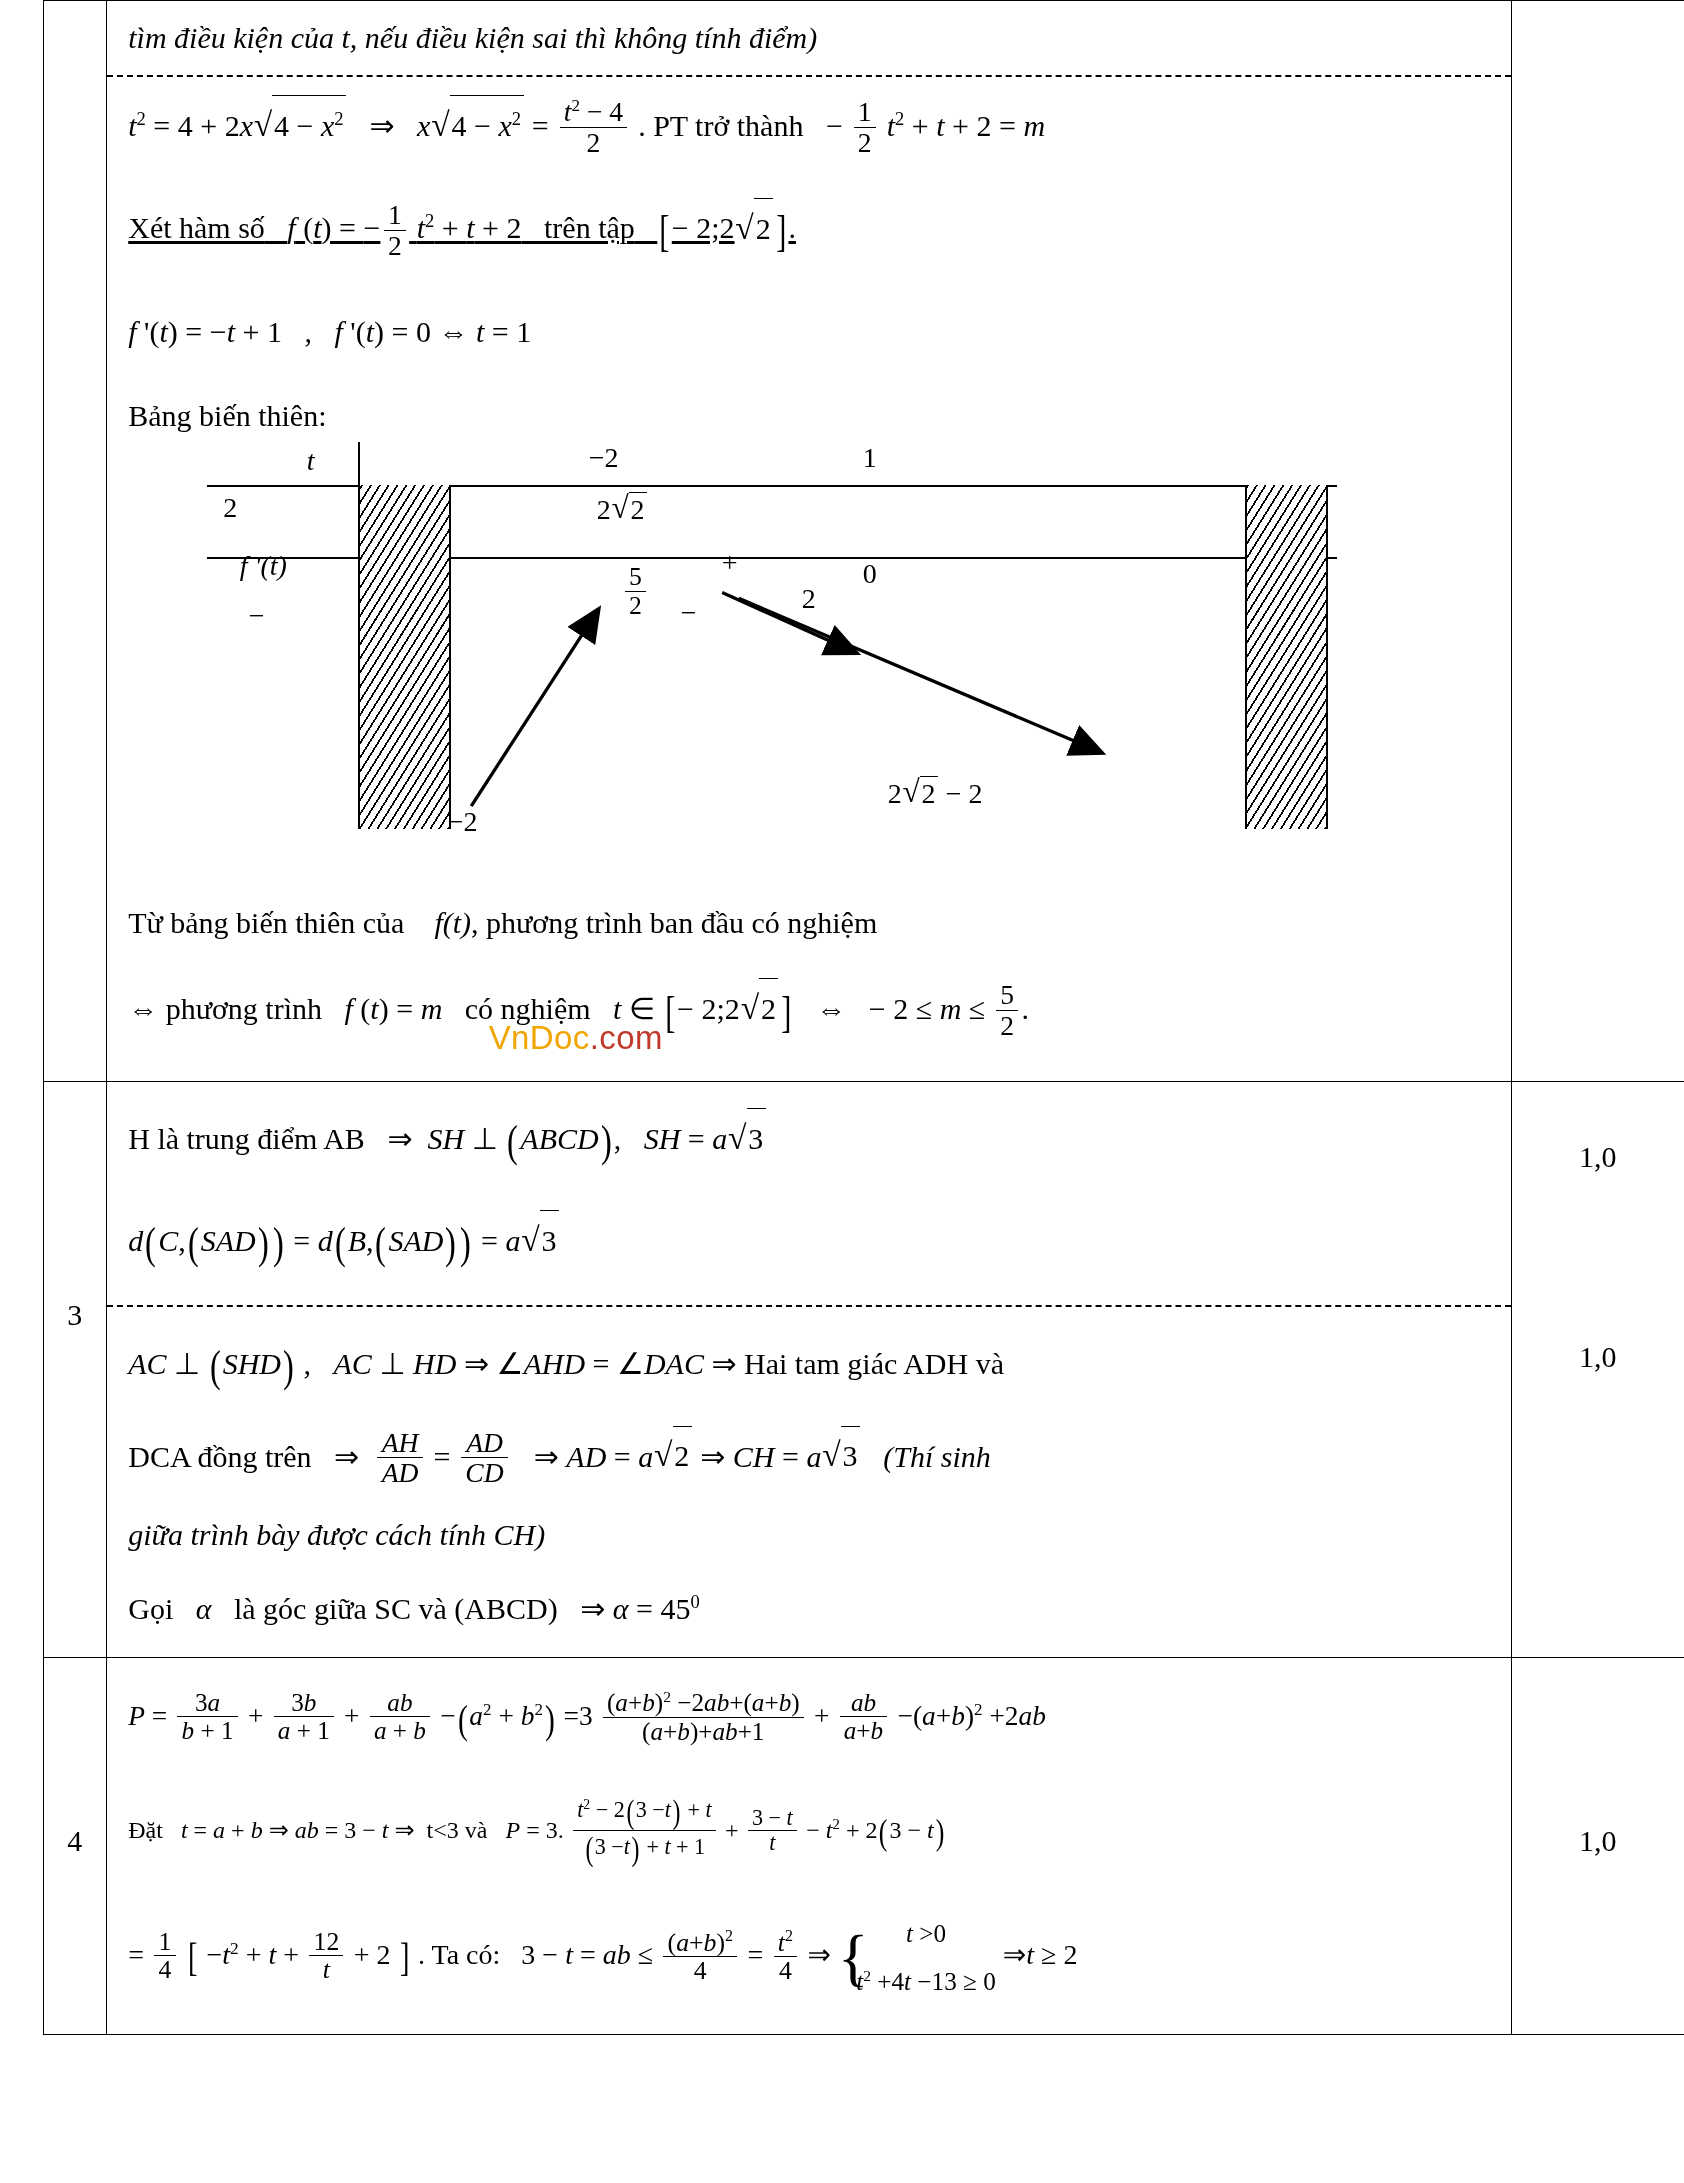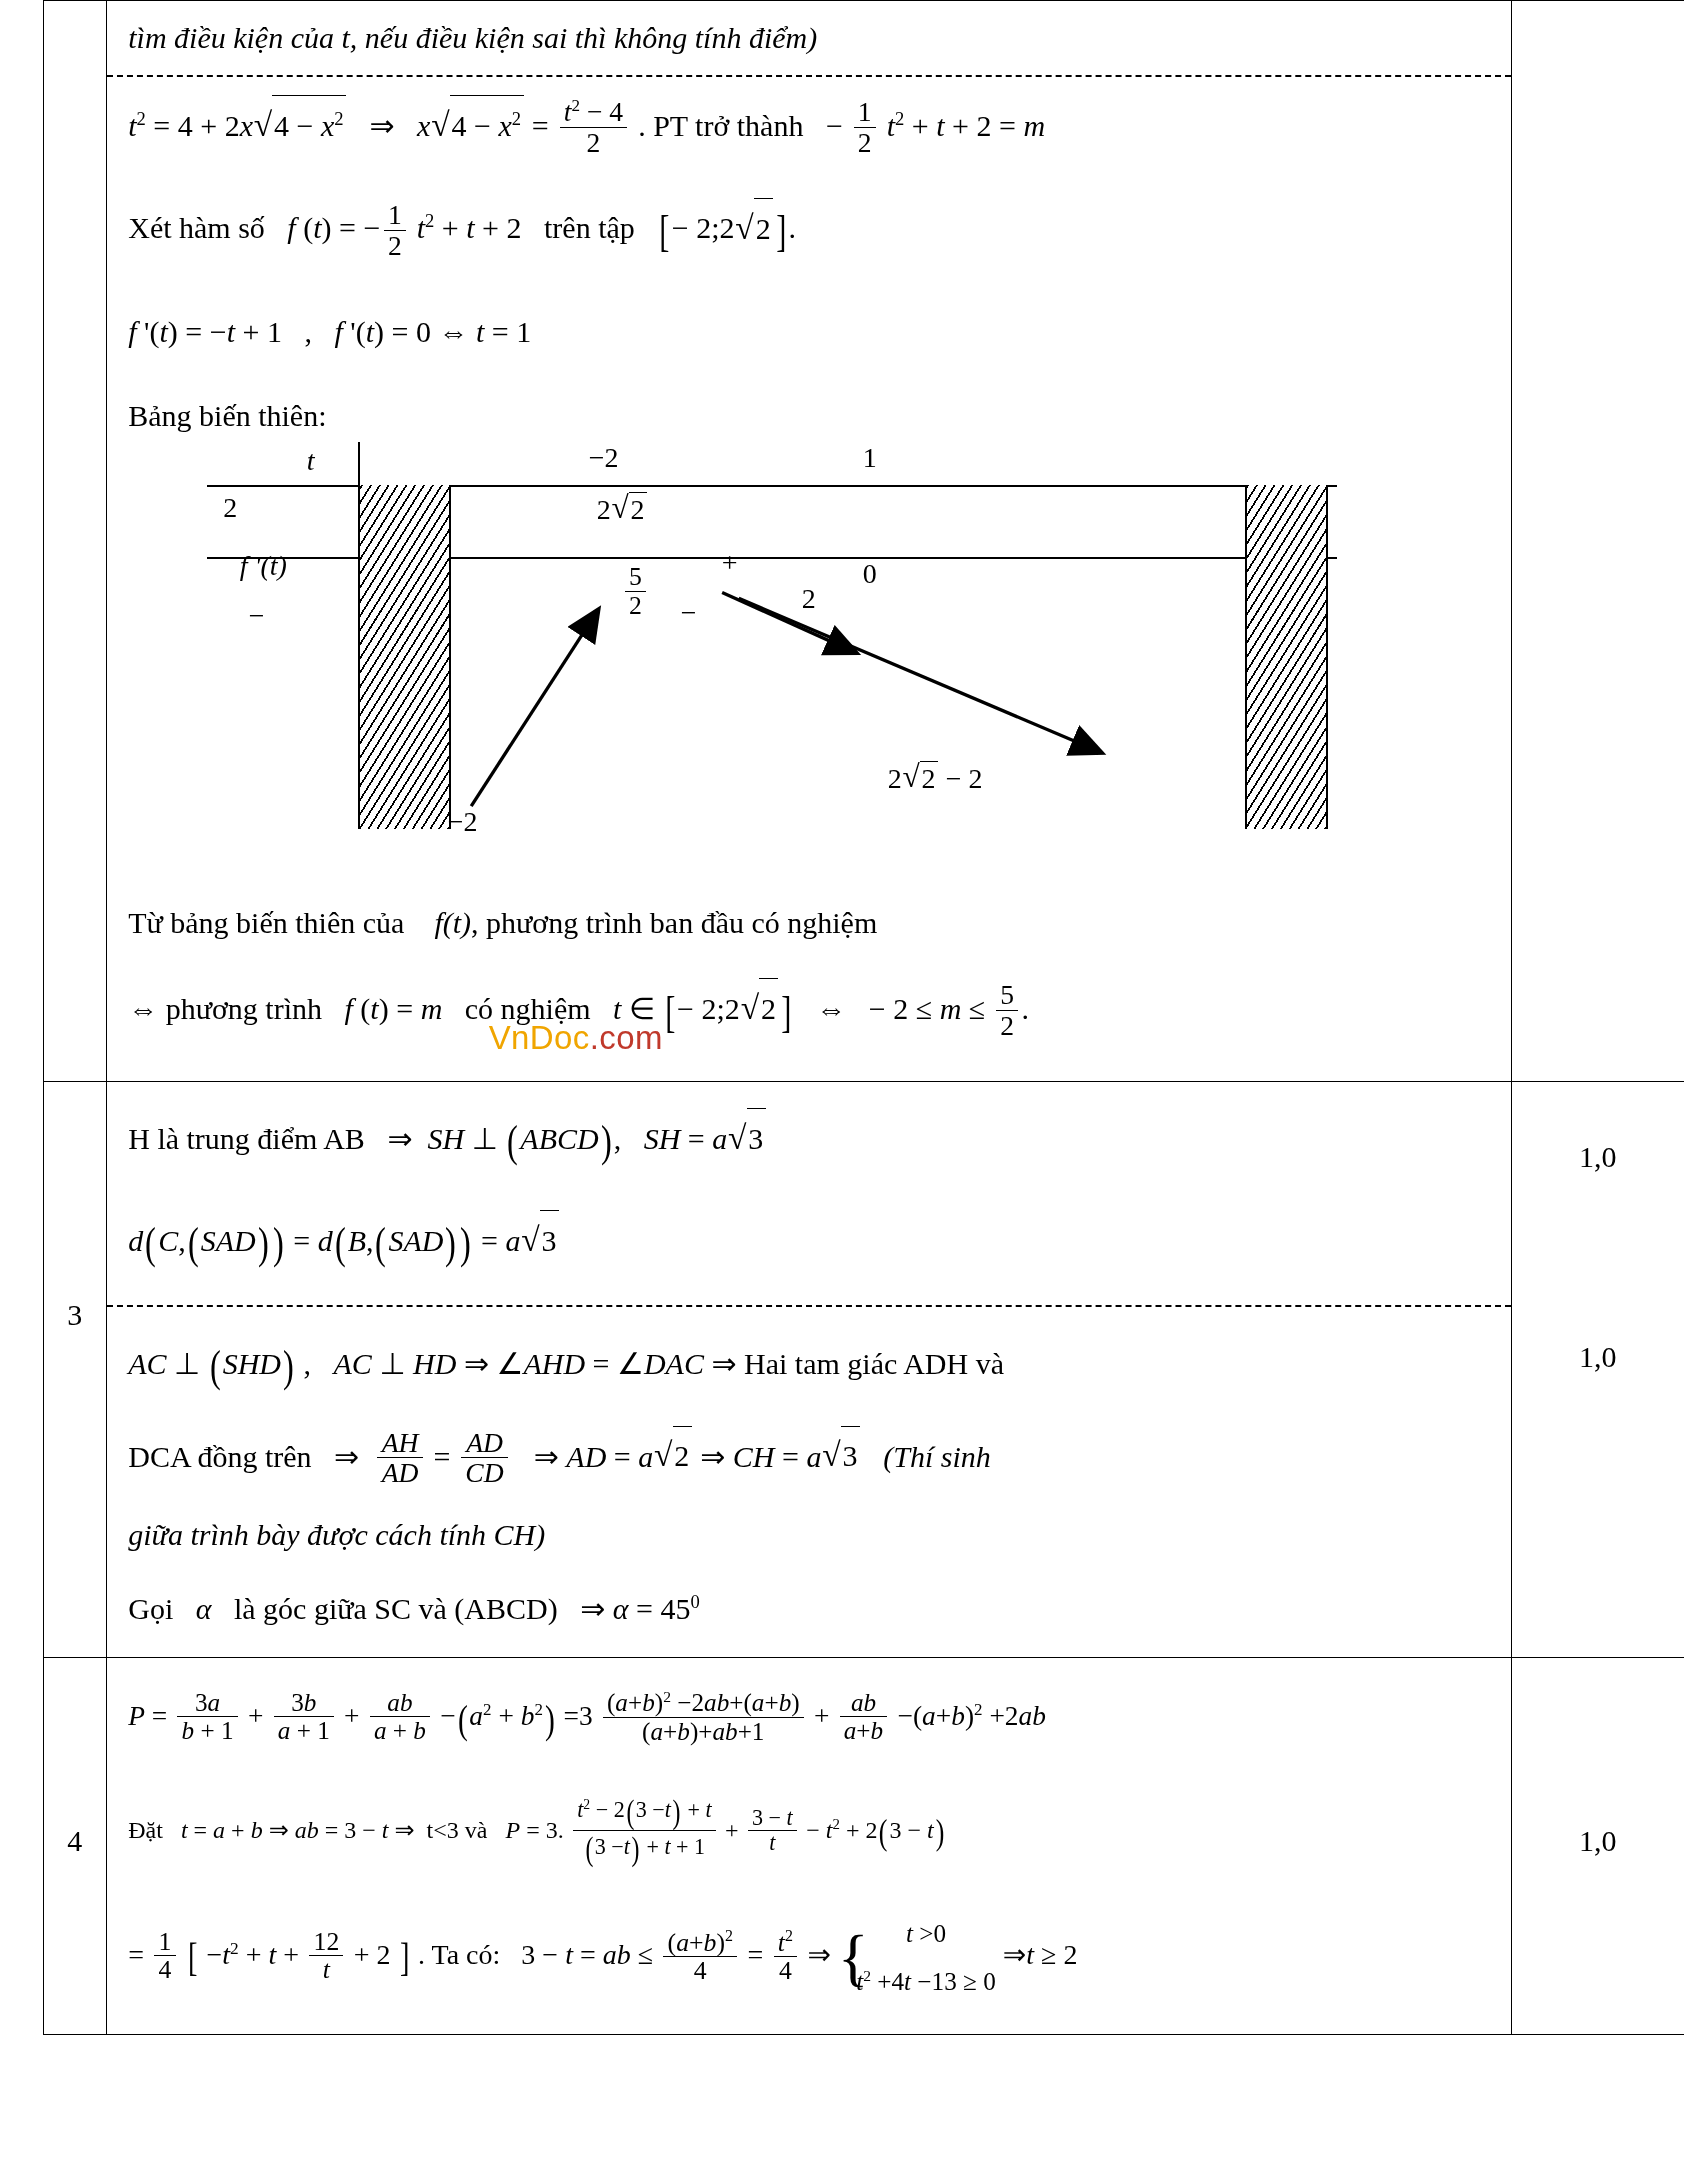--- a/index.html
+++ b/index.html
@@ -145,21 +145,21 @@
           &nbsp;&nbsp;<span class="mn">⇒</span>&nbsp;&nbsp;
           <span class="mi">x</span><span class="sqrt"><span class="rad"><span class="mn">4 − </span><span class="mi">x</span><sup class="pwn">2</sup></span></span>
           <span class="mn"> = </span>
           <span class="frac"><span class="num"><span class="mi">t</span><sup class="pwn">2</sup><span class="mn"> − 4</span></span><span class="den">2</span></span>
           <span>. PT trở thành</span>
           &nbsp;&nbsp;<span class="mn">−</span>
           <span class="frac"><span class="num">1</span><span class="den">2</span></span>
           <span class="mi">t</span><sup class="pwn">2</sup><span class="mn"> + </span><span class="mi">t</span><span class="mn"> + 2 = </span><span class="mi">m</span>
         </div>
 
-        <div class="mline" style="padding-top:23px;">
+        <div class="mline" style="padding-top:23px;text-decoration:underline;">
           <span>Xét hàm số</span>&nbsp;&nbsp;
           <span class="mi">f</span><span class="mn"> (</span><span class="mi">t</span><span class="mn">) = </span>
           <span class="mn">−</span><span class="frac"><span class="num">1</span><span class="den">2</span></span>
           <span class="mi">t</span><sup class="pwn">2</sup><span class="mn"> + </span><span class="mi">t</span><span class="mn"> + 2</span>
           &nbsp;&nbsp;<span>trên tập</span>&nbsp;&nbsp;
           <span class="brk">[</span><span class="mn">− 2;2</span><span class="sqrt"><span class="rad"><span class="mn">2</span></span></span><span class="brk">]</span><span class="mn">.</span>
         </div>
 
         <div class="mline" style="padding-top:21.6px;">
           <span class="mi">f</span><span class="mn"> '(</span><span class="mi">t</span><span class="mn">) = −</span><span class="mi">t</span><span class="mn"> + 1</span>
@@ -212,21 +212,21 @@
             <span class="lbl" style="left:415px; top:108px;">
               <span class="frac"><span class="num">5</span><span class="den">2</span></span>
             </span>
 
             <span class="lbl" style="left:474px; top:140px;">−</span>
 
             <span class="lbl" style="left:595px; top:126px;">2</span>
 
             <span class="lbl" style="left:241px; top:349px;">−2</span>
 
-            <span class="lbl" style="left:681px; top:304px;">
+            <span class="lbl" style="left:681px; top:319px;">
               <span class="mn">2</span><span class="sqrt"><span class="rad"><span class="mn">2</span></span></span><span class="mn"> − 2</span>
             </span>
           </div>
         </div>
 
         <div class="mline" style="padding-top:5px;">
           <span>Từ bảng biến thiên của</span>&nbsp;&nbsp;&nbsp;
           <span class="mi">f(t)</span><span>, phương trình ban đầu có nghiệm</span>
         </div>
 

